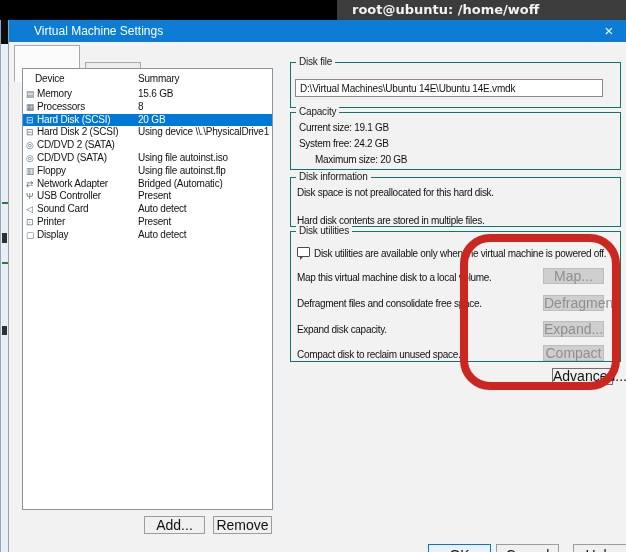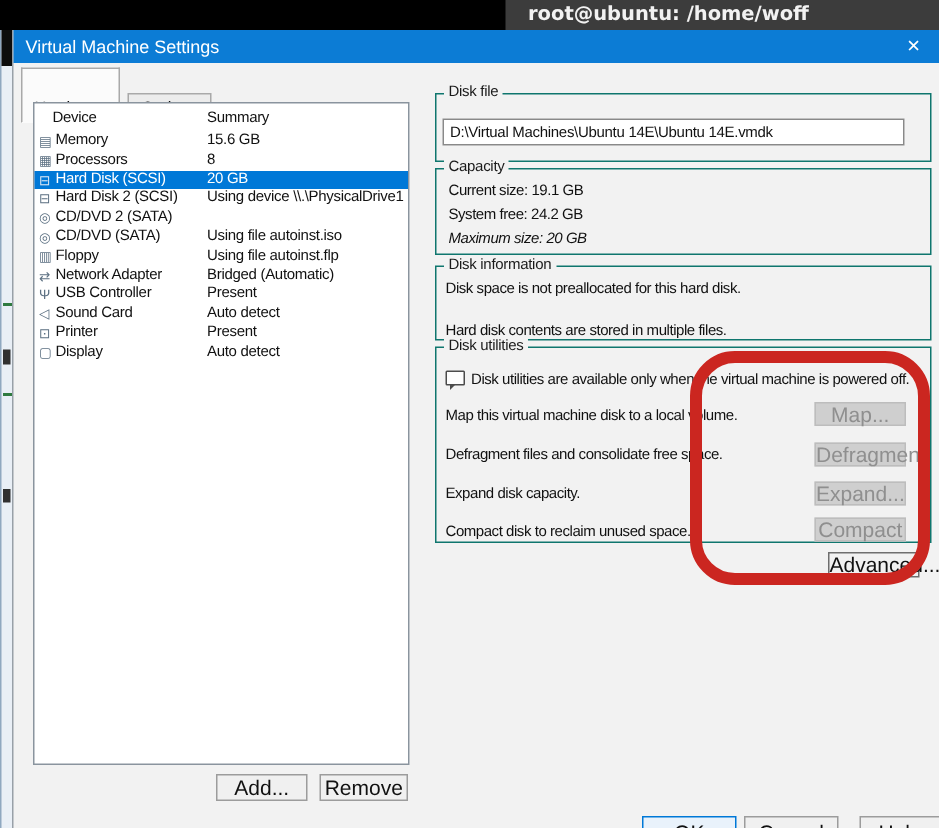--- a/index.html
+++ b/index.html
@@ -15,21 +15,21 @@
   
   .sliver{position:absolute;left:0;top:20px;width:8px;height:532px;background:#e9eff6;border-left:1px solid #8fa8c0;}
   .sliver-black{position:absolute;left:0;top:0;width:8px;height:24px;background:#0d0d0d;}
   .sliver-mark{position:absolute;left:1px;width:6px;background:#2f7a40;height:2px;}
   .sliver-text{position:absolute;left:1px;width:5px;background:#303030;}
 
   
   .dialog{position:absolute;left:8px;top:20px;width:618px;height:532px;
           background:#f2f2f2;border-left:1px solid #98a0a8;box-sizing:border-box;}
   .titlebar{position:absolute;left:0;top:0;width:100%;height:22px;background:#0c7cd5;}
-  .titlebar-text{position:absolute;left:8px;top:0;height:22px;line-height:22px;color:#fff;font-size:12px;}
+  .titlebar-text{position:absolute;left:25px;top:0;height:22px;line-height:22px;color:#fff;font-size:12px;}
   .close-btn{position:absolute;right:6px;top:0;width:22px;height:22px;line-height:21px;text-align:center;
              color:#fff;font-size:15px;cursor:default;}
 
   
   .tabs{position:absolute;left:5px;top:25px;height:19px;}
   .tab{display:inline-block;font-size:11px;padding:3px 8px 3px 8px;border:1px solid #a9a9a9;
        background:#ececec;color:#111;margin-right:1px;vertical-align:bottom;}
   .tab.active{background:#fbfbfb;padding-top:20px;border-bottom:1px solid #fbfbfb;}
 
   
@@ -176,21 +176,21 @@
 
     <div class="group" style="left:281px;top:42px;width:331px;height:46px;">
       <span class="group-label">Disk file</span>
       <input class="diskfile-input" type="text" readonly="" value="D:\Virtual Machines\Ubuntu 14E\Ubuntu 14E.vmdk" style="">
     </div>
 
     <div class="group" style="left:281px;top:92px;width:331px;height:58px;">
       <span class="group-label">Capacity</span>
       <span class="gtext" style="left:8px;top:9px;">Current size: 19.1 GB</span>
       <span class="gtext" style="left:8px;top:25px;">System free: 24.2 GB</span>
-      <span class="gtext" style="left:8px;top:41px;font-style:italic;">Maximum size: 20 GB</span>
+      <span class="gtext" style="left:24px;top:41px;">Maximum size: 20 GB</span>
     </div>
 
     <div class="group" style="left:281px;top:157px;width:331px;height:50px;">
       <span class="group-label">Disk information</span>
       <span class="gtext" style="left:6px;top:9px;">Disk space is not preallocated for this hard disk.</span>
       <span class="gtext" style="left:6px;top:37px;">Hard disk contents are stored in multiple files.</span>
     </div>
 
     <div class="group" style="left:281px;top:211px;width:331px;height:131px;">
       <span class="group-label">Disk utilities</span>

